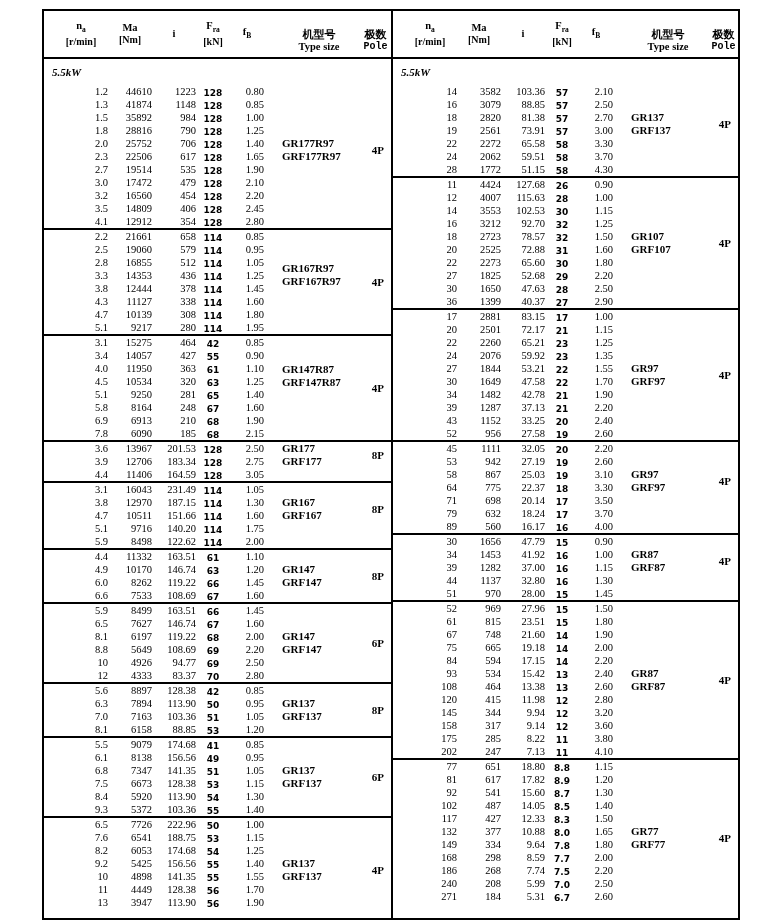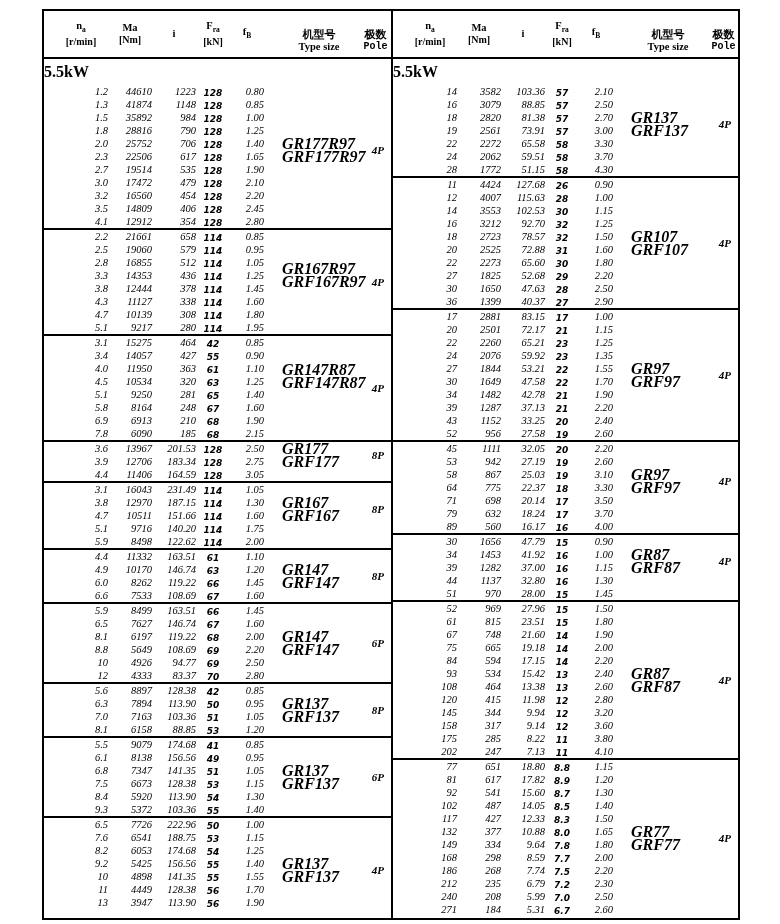--- a/index.html
+++ b/index.html
@@ -30,39 +30,39 @@
   .hcell sub { font-size: 7.5px; }
   .cjk { font-size: 11px; line-height: 13px; margin-top: 12px; }
   .pole-en { font-family: "Liberation Mono", monospace; font-size: 10px; }
 
   .body-row { display: flex; height: 859px; }
   .half-body { width: 50%; position: relative; padding-top: 2px; }
   .half-body.right { border-left: 2px solid #000; }
 
   .power-label {
     height: 24px; line-height: 22px;
-    font-weight: 700; font-size: 16px; padding-left: 0;
+    font-weight: 700; font-size: 11px; padding-left: 8px; font-style: italic;
   }
-  .block { position: relative; font-style: italic; }
+  .block { position: relative; }
   .block + .block { border-top: 2px solid #000; }
   .row { display: flex; height: 13px; line-height: 13px; font-size: 10.5px; }
   .cell { white-space: nowrap; }
   .c-na  { width: 64px; text-align: right; }
   .c-ma  { width: 44px; text-align: right; }
   .c-i   { width: 44px; text-align: right; }
   .c-fra {
     width: 34px; text-align: center;
     font-family: "DejaVu Sans", sans-serif;
     font-size: 9px; font-weight: 700;
     position: relative; top: 2px;
   }
   .c-fb  { width: 34px; text-align: right; }
   .type-label {
     position: absolute; left: 238px;
-    font-weight: 700; font-size: 16px; line-height: 13px;
+    font-weight: 700; font-size: 11px; line-height: 13px;
     white-space: nowrap;
   }
   .pole-label {
     position: absolute; right: 7px;
     font-weight: 700; font-size: 11px; line-height: 13px;
   }
 </style>
 </head>
 <body>
 
@@ -1095,27 +1095,20 @@
               <div class="cell c-fb">2.00</div>
             </div>
             <div class="row">
               <div class="cell c-na">186</div>
               <div class="cell c-ma">268</div>
               <div class="cell c-i">7.74</div>
               <div class="cell c-fra">7.5</div>
               <div class="cell c-fb">2.20</div>
             </div>
             <div class="row">
-              <div class="cell c-na">212</div>
-              <div class="cell c-ma">235</div>
-              <div class="cell c-i">6.79</div>
-              <div class="cell c-fra">7.2</div>
-              <div class="cell c-fb">2.30</div>
-            </div>
-            <div class="row">
               <div class="cell c-na">240</div>
               <div class="cell c-ma">208</div>
               <div class="cell c-i">5.99</div>
               <div class="cell c-fra">7.0</div>
               <div class="cell c-fb">2.50</div>
             </div>
             <div class="row">
               <div class="cell c-na">271</div>
               <div class="cell c-ma">184</div>
               <div class="cell c-i">5.31</div>

